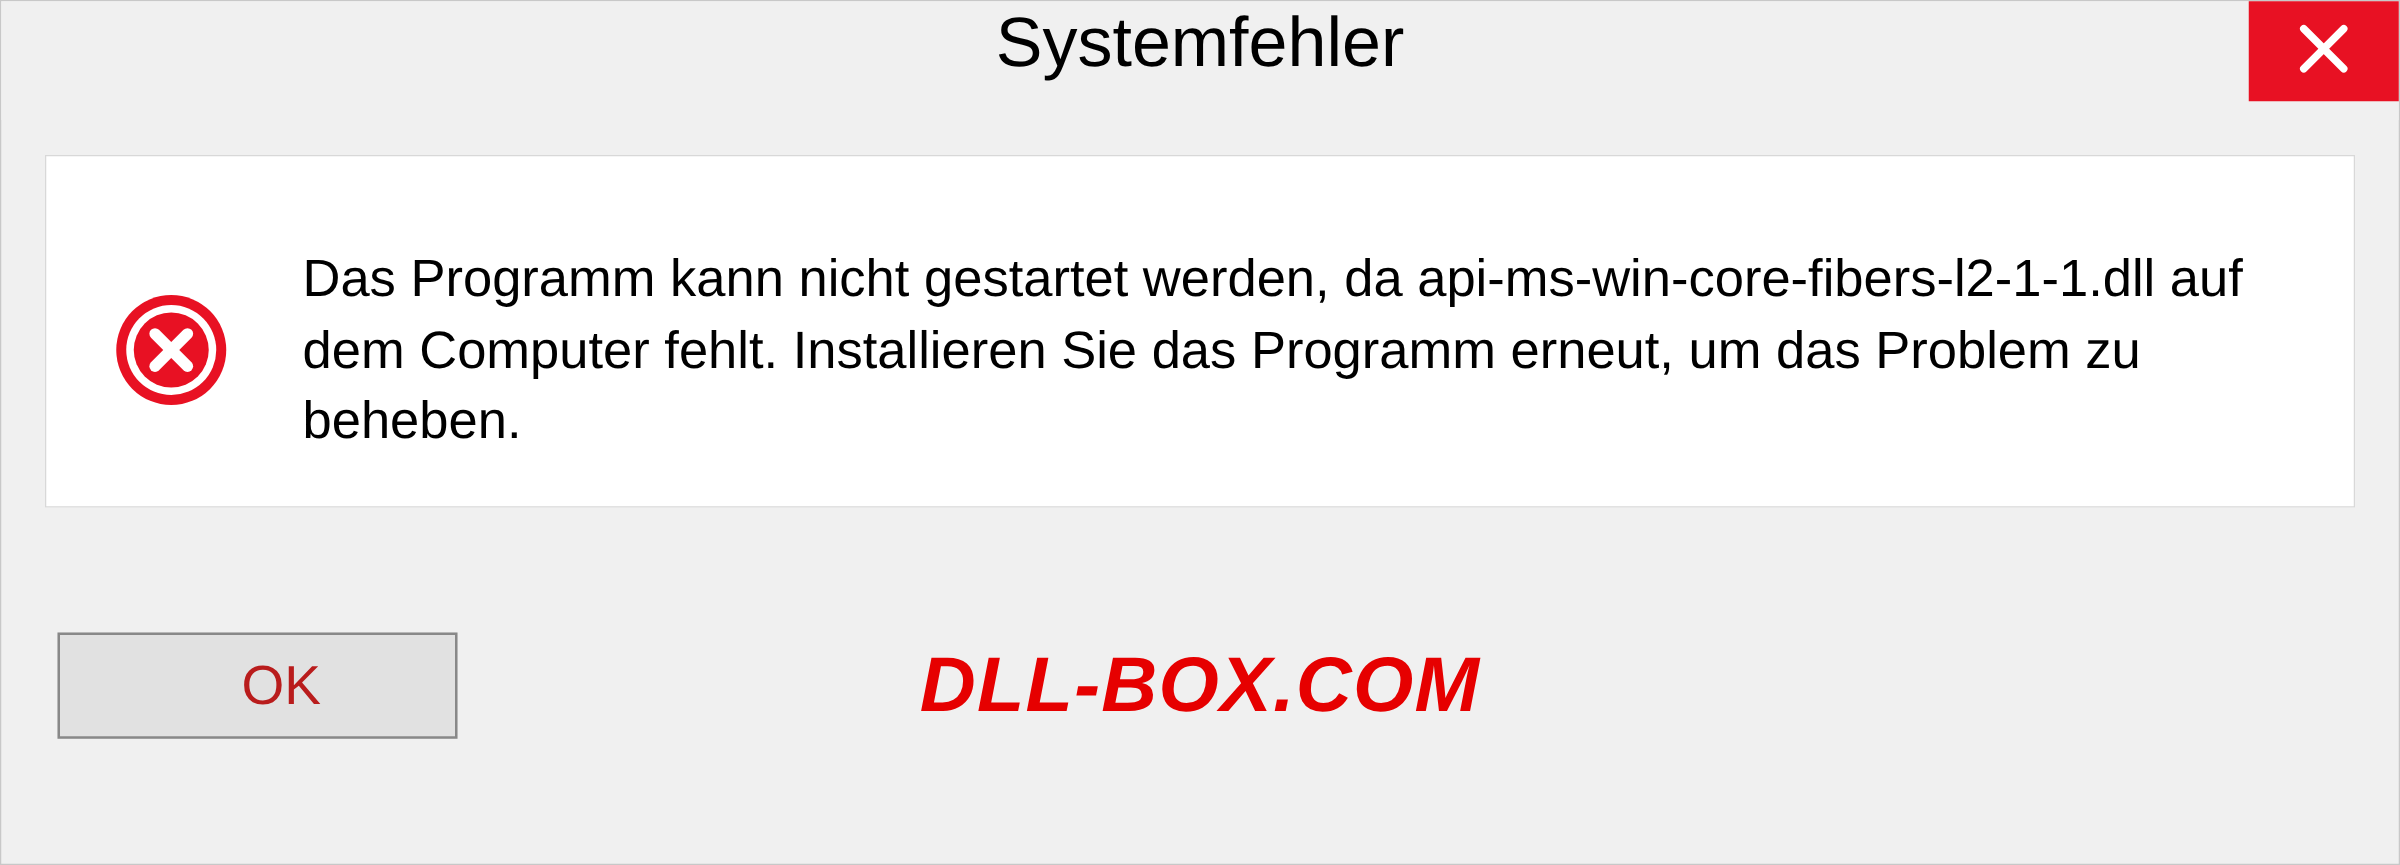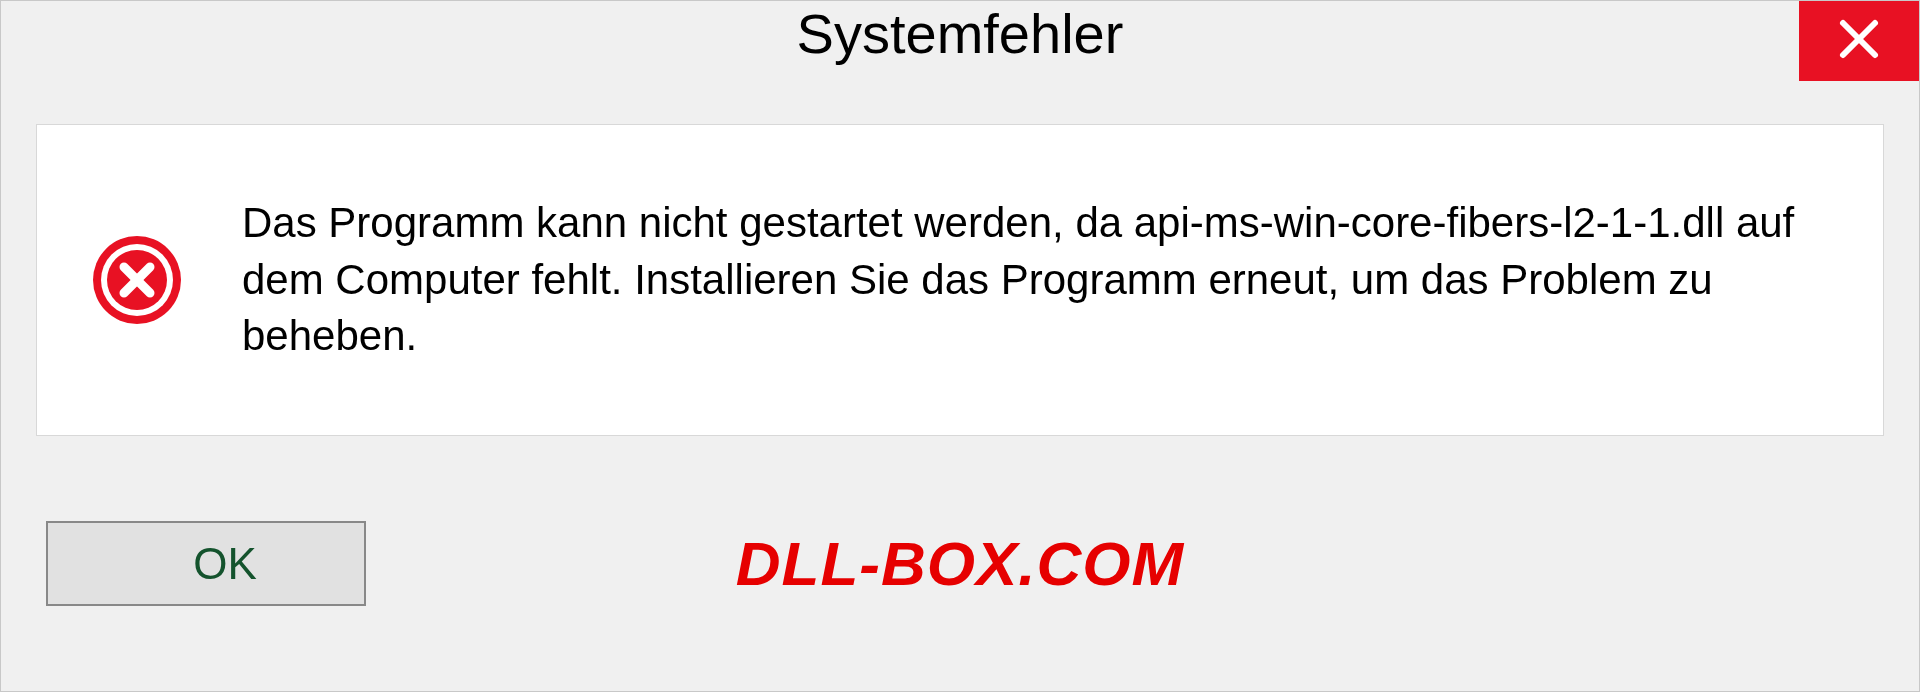--- a/index.html
+++ b/index.html
@@ -57,21 +57,21 @@
     .close-button svg {
       width: 44px;
       height: 44px;
     }
 
     .content-area {
       margin: 28px 35px 0 35px;
       background: #fff;
       border: 1px solid #d8d8d8;
       flex: 0 0 auto;
-      padding: 70px 50px 70px 55px;
+      padding: 70px 50px 40px 55px;
       display: flex;
       align-items: center;
       gap: 60px;
     }
 
     .error-icon {
       width: 90px;
       height: 90px;
       flex-shrink: 0;
     }
@@ -104,21 +104,21 @@
       white-space: nowrap;
       font-family: Arial, sans-serif;
     }
 
     .ok-button {
       width: 320px;
       height: 85px;
       background: #e1e1e1;
       border: 2px solid #888;
       font-size: 44px;
-      color: #14532d;
+      color: #b91c1c;
       display: flex;
       align-items: center;
       justify-content: center;
       cursor: pointer;
       padding-left: 38px;
     }
   </style>
 </head>
 <body>
 

